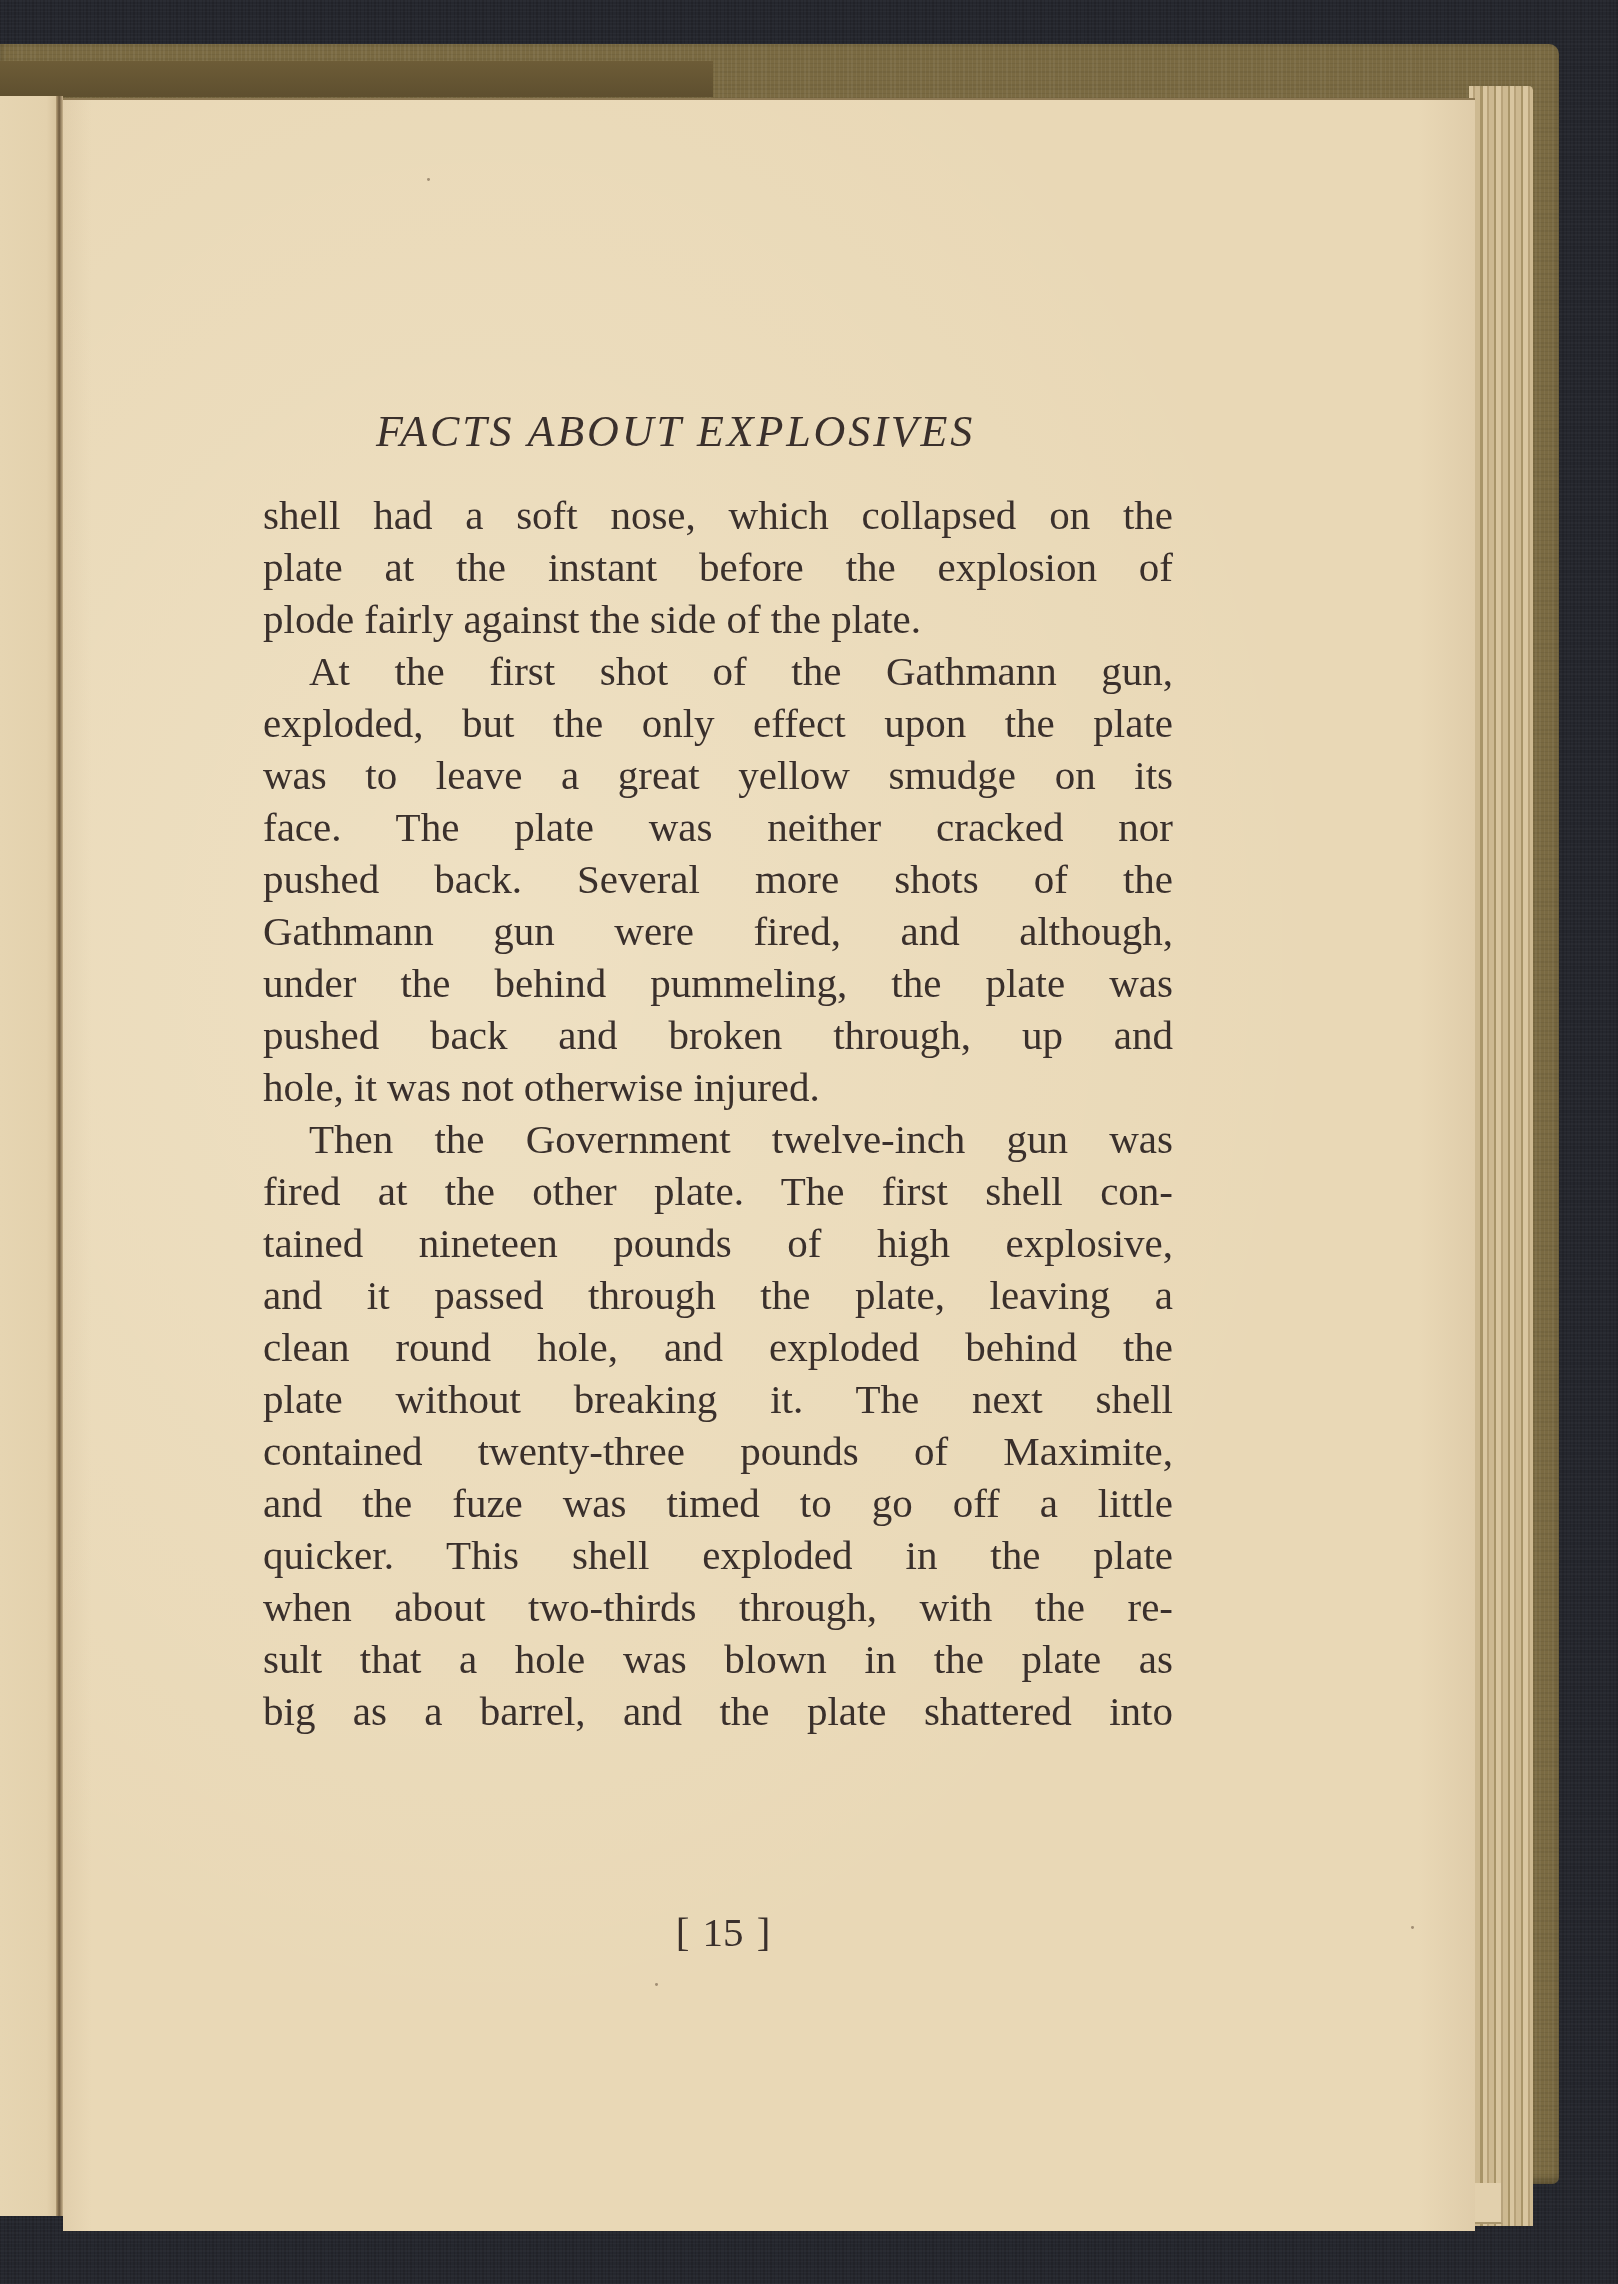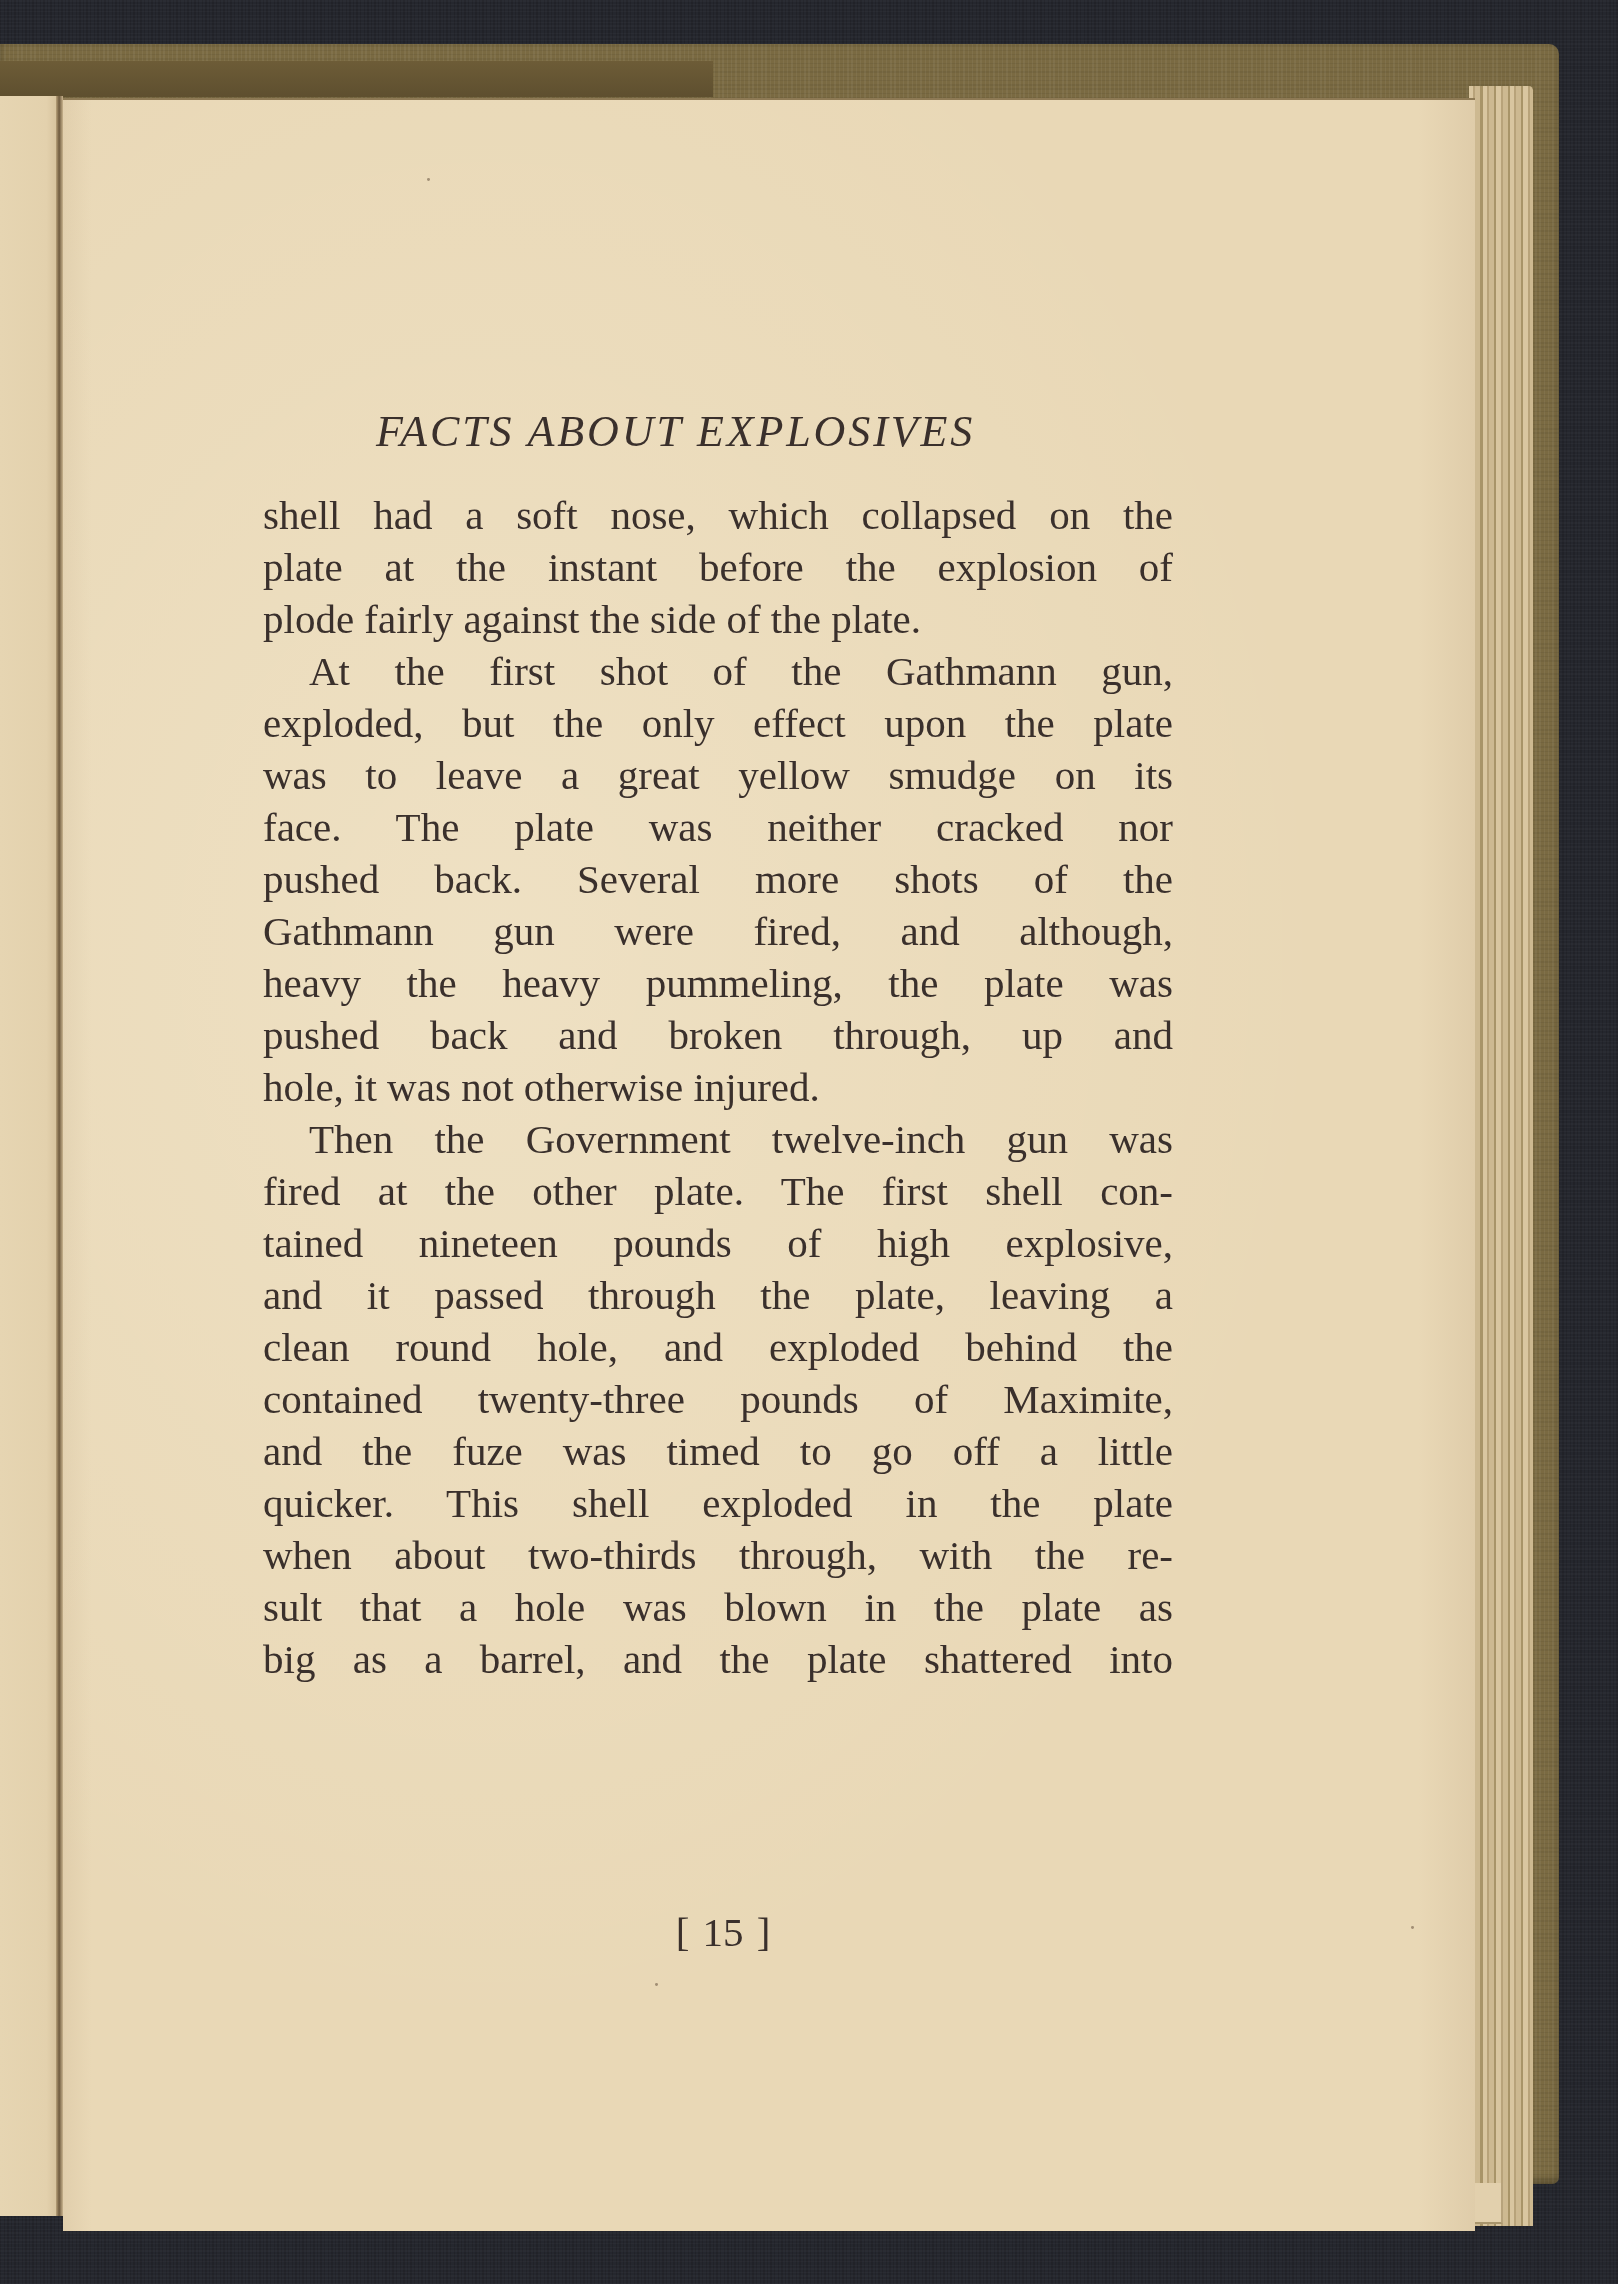--- a/index.html
+++ b/index.html
@@ -174,28 +174,29 @@
   <div class="body-text" id="body-text">
       <span class="line" style="white-space: normal;">shell had a soft nose, which collapsed on the</span>
       <span class="line" style="white-space: normal;">plate at the instant before the explosion of</span>
       <span class="line last">plode fairly against the side of the plate.</span>
       <span class="line indent" style="white-space: normal;">At the first shot of the Gathmann gun,</span>
       <span class="line" style="white-space: normal;">exploded, but the only effect upon the plate</span>
       <span class="line" style="white-space: normal;">was to leave a great yellow smudge on its</span>
       <span class="line" style="white-space: normal;">face.  The plate was neither cracked nor</span>
       <span class="line" style="white-space: normal;">pushed back.  Several more shots of the</span>
       <span class="line" style="white-space: normal;">Gathmann gun were fired, and although,</span>
-      <span class="line" style="white-space: normal;">heavy the heavy pummeling, the plate was</span>
+      <span class="line" style="white-space: normal;">under the behind pummeling, the plate was</span>
       <span class="line" style="white-space: normal;">pushed back and broken through, up and</span>
       <span class="line last">hole, it was not otherwise injured.</span>
       <span class="line indent" style="white-space: normal;">Then the Government twelve-inch gun was</span>
       <span class="line" style="white-space: normal;">fired at the other plate.  The first shell con-</span>
       <span class="line" style="white-space: normal;">tained nineteen pounds of high explosive,</span>
       <span class="line" style="white-space: normal;">and it passed through the plate, leaving a</span>
       <span class="line" style="white-space: normal;">clean round hole, and exploded behind the</span>
+      <span class="line" style="white-space: normal;">plate without breaking it.  The next shell</span>
       <span class="line" style="white-space: normal;">contained twenty-three pounds of Maximite,</span>
       <span class="line" style="white-space: normal;">and the fuze was timed to go off a little</span>
       <span class="line" style="white-space: normal;">quicker.  This shell exploded in the plate</span>
       <span class="line" style="white-space: normal;">when about two-thirds through, with the re-</span>
       <span class="line" style="white-space: normal;">sult that a hole was blown in the plate as</span>
       <span class="line" style="white-space: normal;">big as a barrel, and the plate shattered into</span>
     </div>
 
   <div class="page-number">[ 15 ]</div>
 

